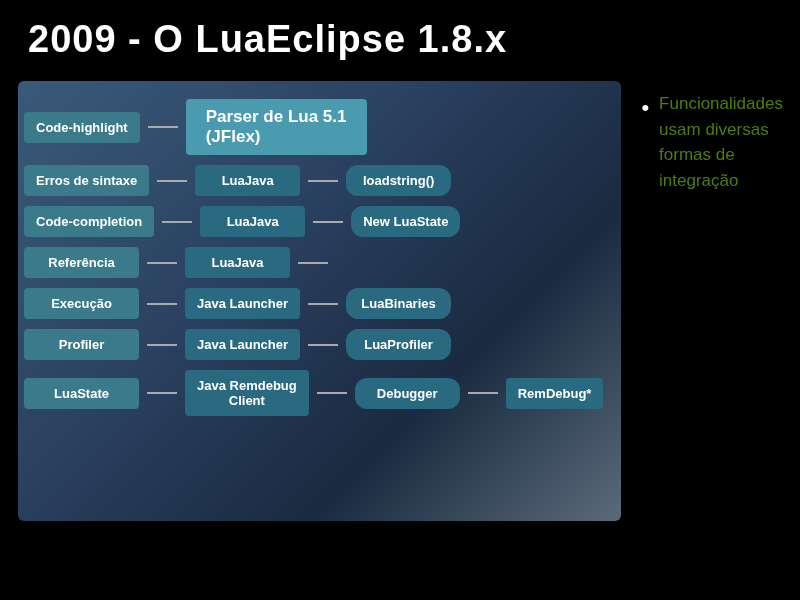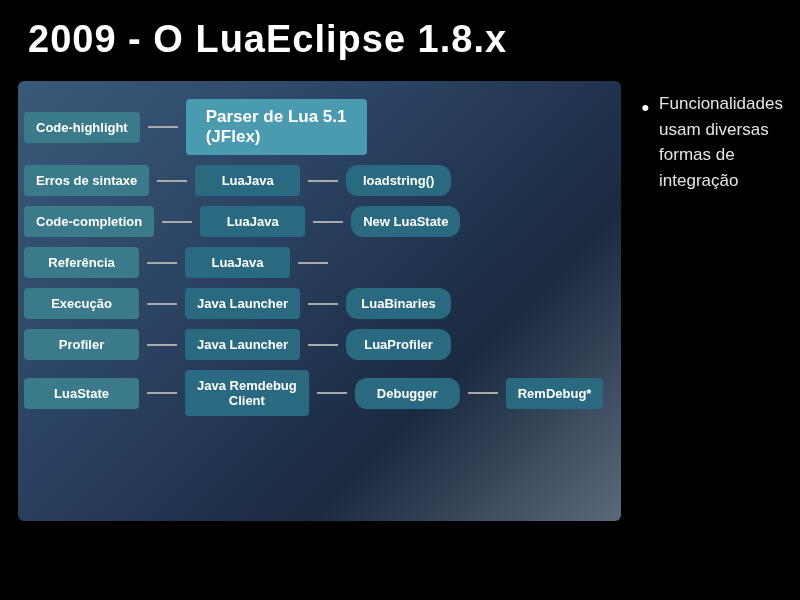--- a/index.html
+++ b/index.html
@@ -100,21 +100,21 @@
     }
 
     .bullet-dot {
       font-size: 22px;
       color: #fff;
       margin-top: 2px;
     }
 
     .bullet-text {
       font-size: 17px;
-      color: #e5e5e5;
+      color: #4d7c0f;
       line-height: 1.5;
     }
 
     
     .parser-cell {
       background: #4a9ab0;
       color: #fff;
       font-size: 17px;
       font-weight: bold;
       padding: 8px 20px;

